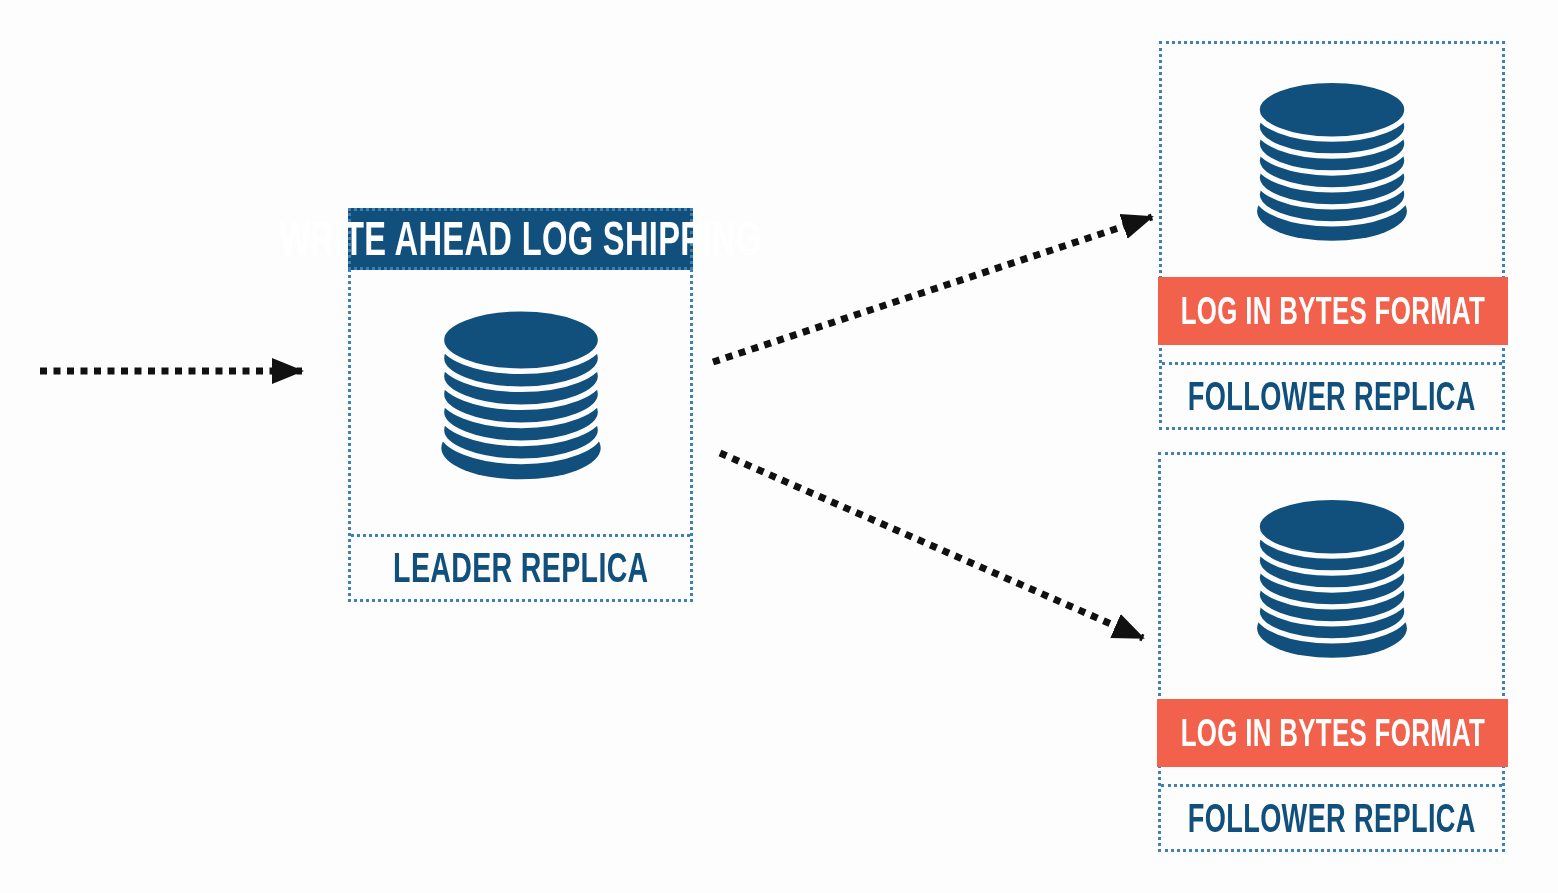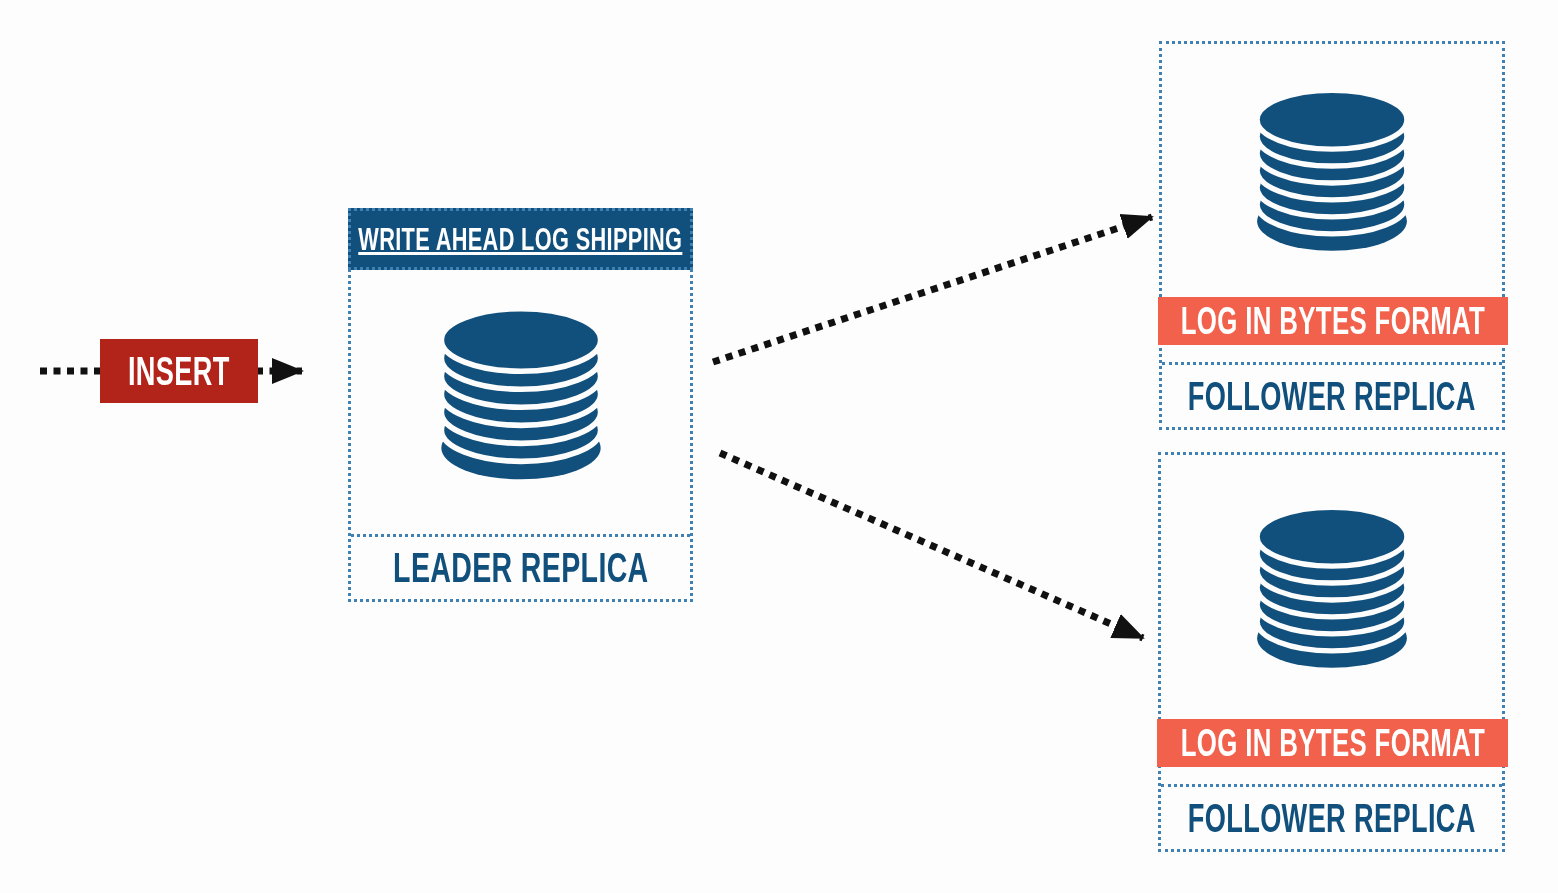--- a/index.html
+++ b/index.html
@@ -51,39 +51,39 @@
   .leader-box{
     position:absolute;left:348px;top:208px;width:345px;height:394px;
     box-sizing:border-box;border:3px dotted #3e81b2;background:#fdfdfd;
     display:flex;flex-direction:column;z-index:2;
   }
   .box-header{
     flex:none;height:62px;margin:-3px -3px 0 -3px;
     box-sizing:border-box;border:3px dotted #3e81b2;
     background:#11507c;
     display:flex;align-items:center;justify-content:center;
-    color:#ffffff;font-size:32px;text-decoration:underline;
+    color:#ffffff;font-size:48px;
   }
   .icon-area{flex:1;display:flex;align-items:center;justify-content:center;}
   .label-area{
     flex:none;height:62px;border-top:3px dotted #3e81b2;
     display:flex;align-items:center;justify-content:center;
     color:#11507c;font-size:42px;background:#fdfdfd;margin-top:17px;
   }
 
   
   .follower-box{
     position:absolute;box-sizing:border-box;
     border:3px dotted #3e81b2;background:#fdfdfd;
     display:flex;flex-direction:column;z-index:2;
   }
   .follower-1{left:1159px;top:41px;width:346px;height:389px;}
   .follower-2{left:1158px;top:452px;width:347px;height:400px;}
   .banner{
-    flex:none;height:48px;margin:0 -6px 0 -4px;
+    flex:none;height:68px;margin:0 -6px 0 -4px;
     background:#f2614b;
     display:flex;align-items:center;justify-content:center;
     color:#ffffff;font-size:38px;
   }
   .follower-box .label-area{font-size:40px;}
 
   .db-icon{display:block;}
 </style>
 </head>
 <body>
@@ -94,23 +94,20 @@
     <defs>
       <marker id="ah" markerUnits="userSpaceOnUse" markerWidth="34" markerHeight="30" refX="30" refY="14" orient="auto">
         <path d="M0,1 L32,14 L0,27 Z" fill="#111111"></path>
       </marker>
     </defs>
     <line class="dash" x1="40" y1="371" x2="302" y2="371" marker-end="url(#ah)"></line>
     <line class="dash" x1="713" y1="362" x2="1152" y2="217" marker-end="url(#ah)"></line>
     <line class="dash" x1="720" y1="453" x2="1143" y2="638" marker-end="url(#ah)"></line>
   </svg>
 
-  <div class="insert-box">
-    <span class="cond">INSERT</span>
-  </div>
 
 
   <div class="leader-box">
     <div class="box-header">
       <span class="cond">WRITE AHEAD LOG SHIPPING</span>
     </div>
     <div class="icon-area">
       <svg class="db-icon" width="172" height="184" viewBox="0 0 180 194">
         <ellipse cx="90" cy="154" rx="84" ry="33" fill="#11507c"></ellipse>
         <ellipse cx="90" cy="135" rx="84" ry="33" fill="#11507c" stroke="#fdfdfd" stroke-width="6"></ellipse>

